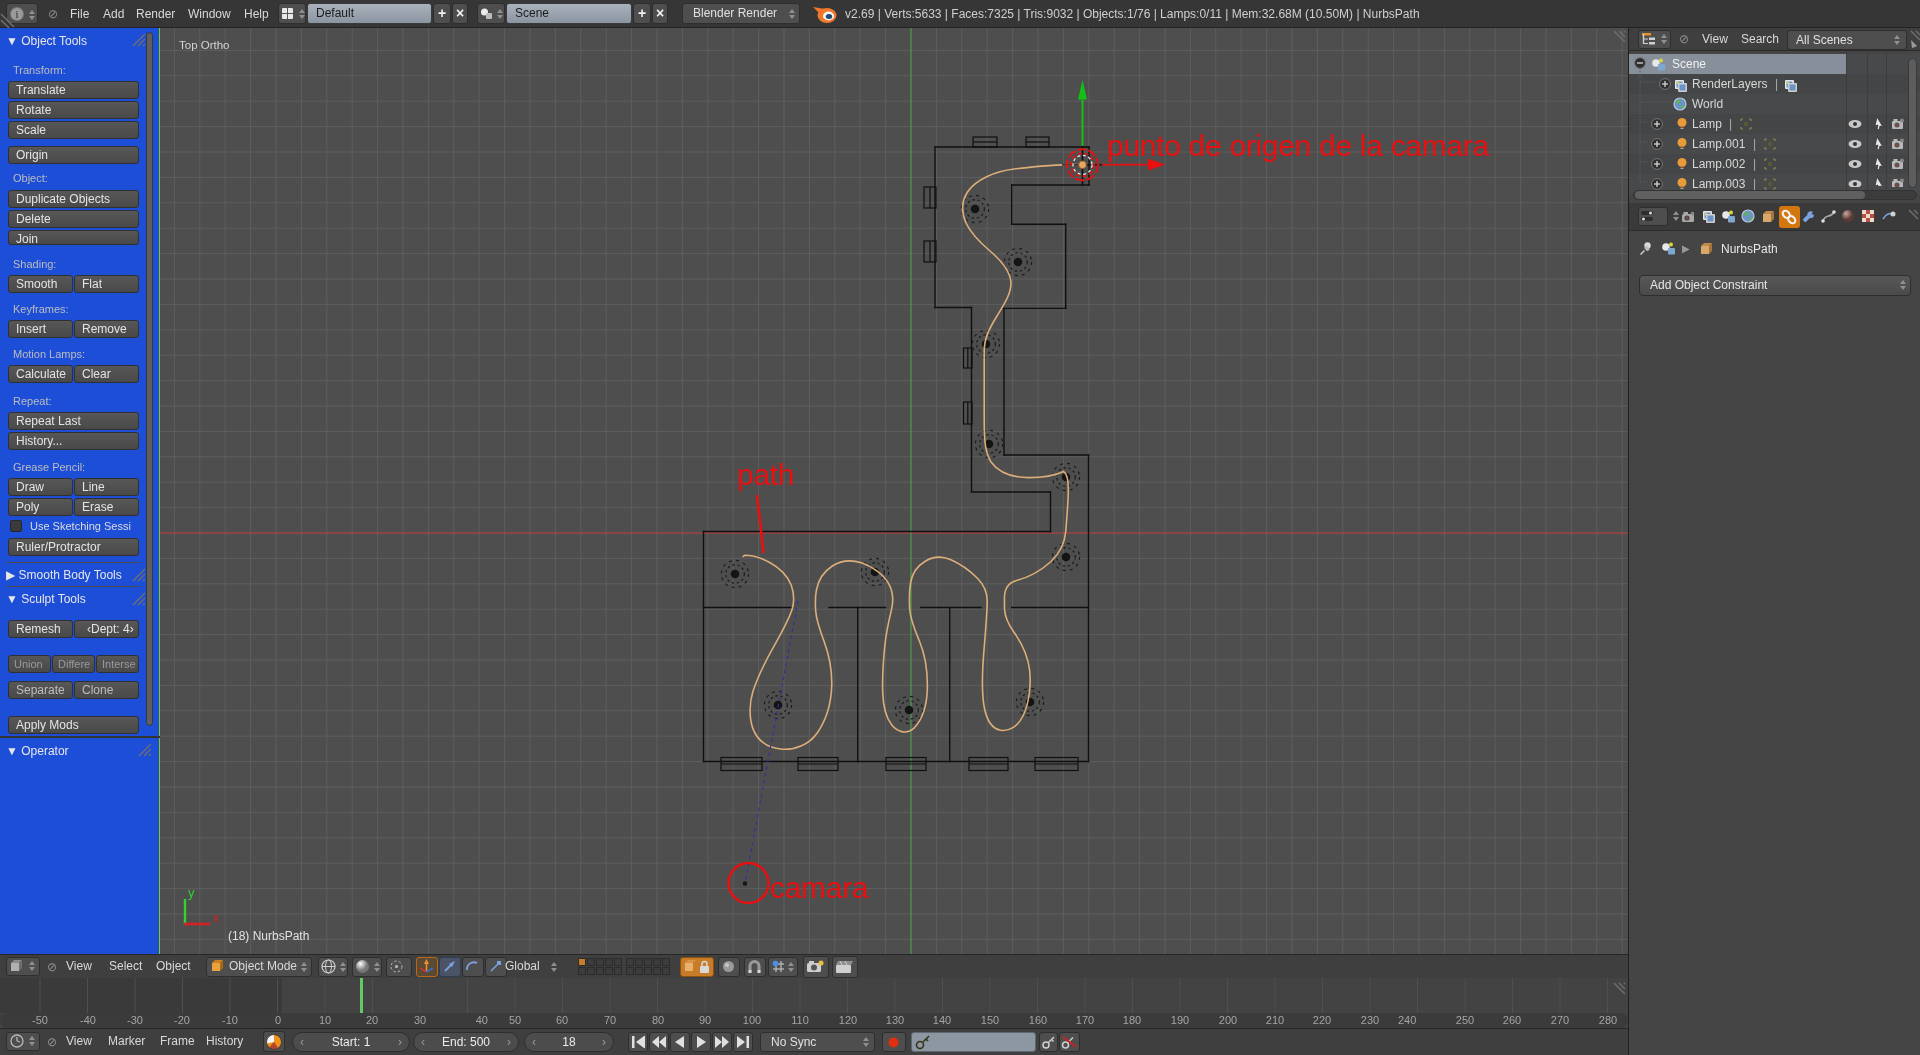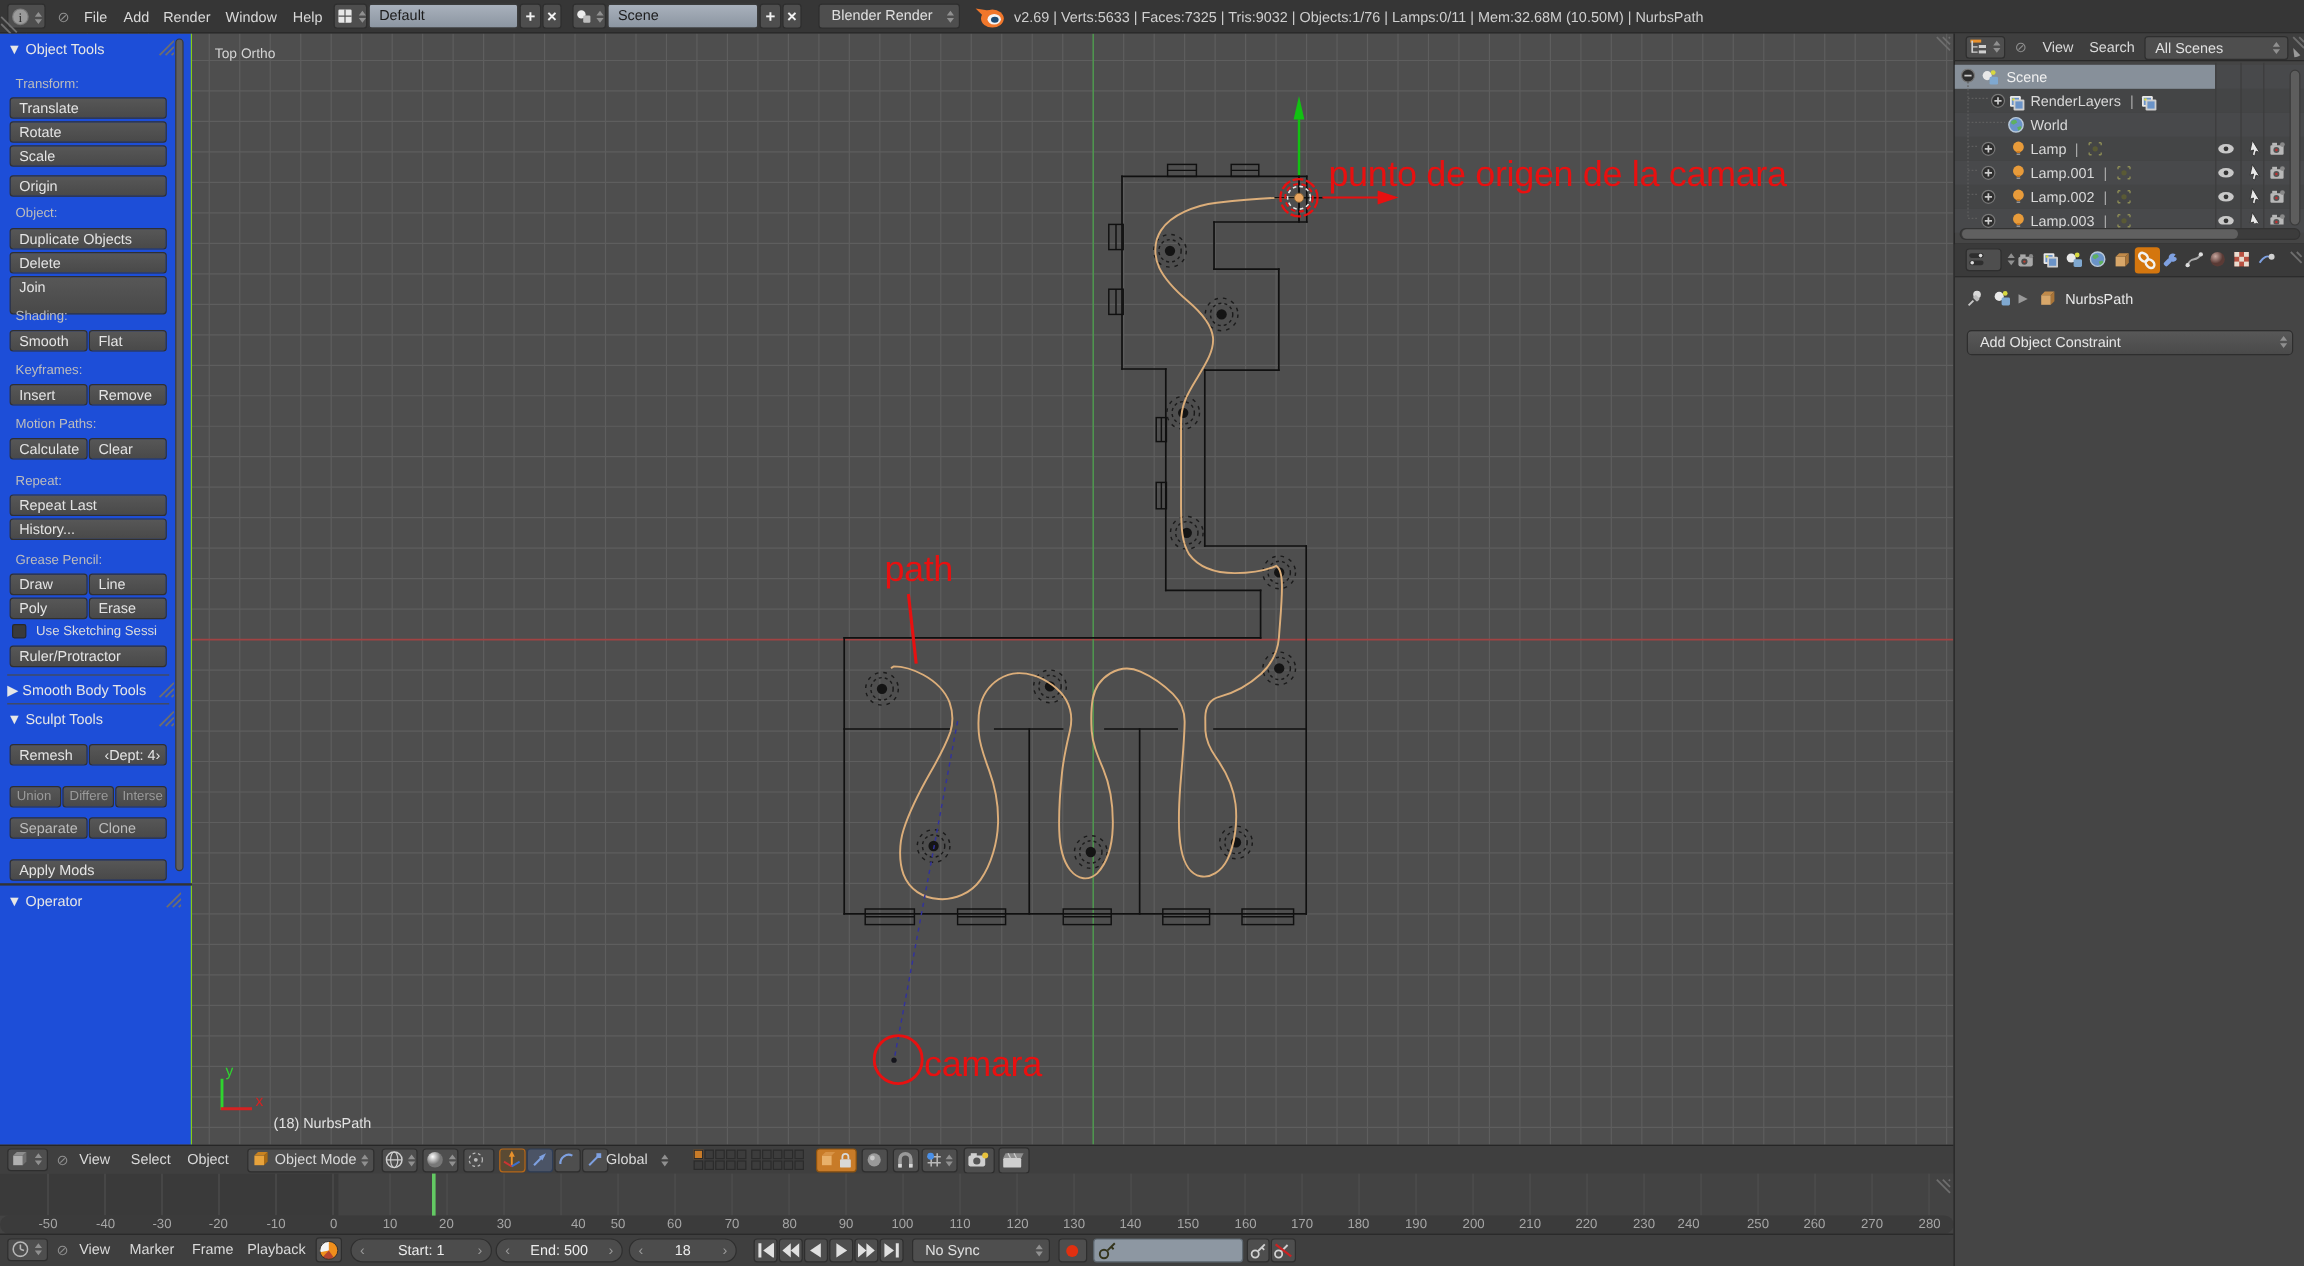--- a/index.html
+++ b/index.html
@@ -303,28 +303,28 @@
         </g>
       </svg>
       <div class="lbl" style="left:13px;top:36px">Transform:</div>
       <div class="tb" style="left:8px;top:53px;width:131px;height:18px;padding-left:7px;font-size:12px;line-height:16px">Translate</div>
       <div class="tb" style="left:8px;top:73px;width:131px;height:18px;padding-left:7px;font-size:12px;line-height:16px">Rotate</div>
       <div class="tb" style="left:8px;top:93px;width:131px;height:18px;padding-left:7px;font-size:12px;line-height:16px">Scale</div>
       <div class="tb" style="left:8px;top:118px;width:131px;height:18px;padding-left:7px;font-size:12px;line-height:16px">Origin</div>
       <div class="lbl" style="left:13px;top:144px">Object:</div>
       <div class="tb" style="left:8px;top:162px;width:131px;height:18px;padding-left:7px;font-size:12px;line-height:16px">Duplicate Objects</div>
       <div class="tb" style="left:8px;top:182px;width:131px;height:18px;padding-left:7px;font-size:12px;line-height:16px">Delete</div>
-      <div class="tb" style="left:8px;top:202px;width:131px;height:32px;padding-left:7px;font-size:12px;line-height:16px">Join</div>
+      <div class="tb" style="left:8px;top:202px;width:131px;height:15px;padding-left:7px;font-size:12px;line-height:16px">Join</div>
       <div class="lbl" style="left:13px;top:230px">Shading:</div>
       <div class="tb" style="left:8px;top:247px;width:65px;height:18px;padding-left:7px;font-size:12px;line-height:16px">Smooth</div>
       <div class="tb" style="left:74px;top:247px;width:65px;height:18px;padding-left:7px;font-size:12px;line-height:16px">Flat</div>
       <div class="lbl" style="left:13px;top:275px">Keyframes:</div>
       <div class="tb" style="left:8px;top:292px;width:65px;height:18px;padding-left:7px;font-size:12px;line-height:16px">Insert</div>
       <div class="tb" style="left:74px;top:292px;width:65px;height:18px;padding-left:7px;font-size:12px;line-height:16px">Remove</div>
-      <div class="lbl" style="left:13px;top:320px">Motion Paths:</div>
+      <div class="lbl" style="left:13px;top:320px">Motion Lamps:</div>
       <div class="tb" style="left:8px;top:337px;width:65px;height:18px;padding-left:7px;font-size:12px;line-height:16px">Calculate</div>
       <div class="tb" style="left:74px;top:337px;width:65px;height:18px;padding-left:7px;font-size:12px;line-height:16px">Clear</div>
       <div class="lbl" style="left:13px;top:367px">Repeat:</div>
       <div class="tb" style="left:8px;top:384px;width:131px;height:18px;padding-left:7px;font-size:12px;line-height:16px">Repeat Last</div>
       <div class="tb" style="left:8px;top:404px;width:131px;height:18px;padding-left:7px;font-size:12px;line-height:16px">History...</div>
       <div class="lbl" style="left:13px;top:433px">Grease Pencil:</div>
       <div class="tb" style="left:8px;top:450px;width:65px;height:18px;padding-left:7px;font-size:12px;line-height:16px">Draw</div>
       <div class="tb" style="left:74px;top:450px;width:65px;height:18px;padding-left:7px;font-size:12px;line-height:16px">Line</div>
       <div class="tb" style="left:8px;top:470px;width:65px;height:18px;padding-left:7px;font-size:12px;line-height:16px">Poly</div>
       <div class="tb" style="left:74px;top:470px;width:65px;height:18px;padding-left:7px;font-size:12px;line-height:16px">Erase</div>
@@ -609,21 +609,21 @@
       <line x1="7" y1="7" x2="7" y2="3" stroke="#b8b8b8" stroke-width="1.3"></line>
       <line x1="7" y1="7" x2="10" y2="8" stroke="#b8b8b8" stroke-width="1.3"></line>
     </svg>
     <svg style="position:absolute;left:26px;top:4px" width="12" height="16">
       <path d="M3,7 L6,3 L9,7 Z M3,9 L6,13 L9,9 Z" fill="#909090"></path>
     </svg>
     <div class="menu" style="left:47px;top:6px;color:#8f8f8f">⊘</div>
     <div class="menu" style="left:66px;top:5px">View</div>
     <div class="menu" style="left:108px;top:5px">Marker</div>
     <div class="menu" style="left:160px;top:5px">Frame</div>
-    <div class="menu" style="left:206px;top:5px">Playback</div>
+    <div class="menu" style="left:206px;top:5px">History</div>
     <div class="ddf" style="left:263px;top:2px;width:22px;height:21px"></div>
     <svg style="position:absolute;left:266px;top:5px" width="17" height="17">
       <circle cx="8" cy="8" r="7.5" fill="#ef8f1c"></circle>
       <path d="M8,8 L8,0.5 A7.5,7.5 0 0 0 0.6,9.5 Z" fill="#f4f4f4"></path>
       <path d="M8,8 L3,13.5 A7.5,7.5 0 0 0 12,13.8 Z" fill="#b5452e"></path>
       <circle cx="8" cy="8" r="7.5" fill="none" stroke="#2e2e2e" stroke-width="0.8"></circle>
     </svg>
     <div class="fld" style="left:292px;top:3px;width:118px;height:20px;background:#4c4c4c;text-align:center;line-height:18px;border-radius:10px"><span style="float:left;margin-left:7px;color:#9a9a9a">‹</span>Start: 1<span style="float:right;margin-right:7px;color:#9a9a9a">›</span></div>
     <div class="fld" style="left:413px;top:3px;width:106px;height:20px;background:#4c4c4c;text-align:center;line-height:18px;border-radius:10px"><span style="float:left;margin-left:7px;color:#9a9a9a">‹</span>End: 500<span style="float:right;margin-right:7px;color:#9a9a9a">›</span></div>
     <div class="fld" style="left:524px;top:3px;width:90px;height:20px;background:#4c4c4c;text-align:center;line-height:18px;border-radius:10px"><span style="float:left;margin-left:7px;color:#9a9a9a">‹</span>18<span style="float:right;margin-right:7px;color:#9a9a9a">›</span></div>

